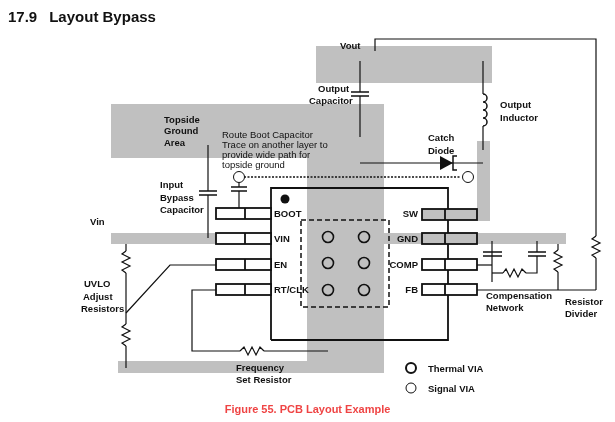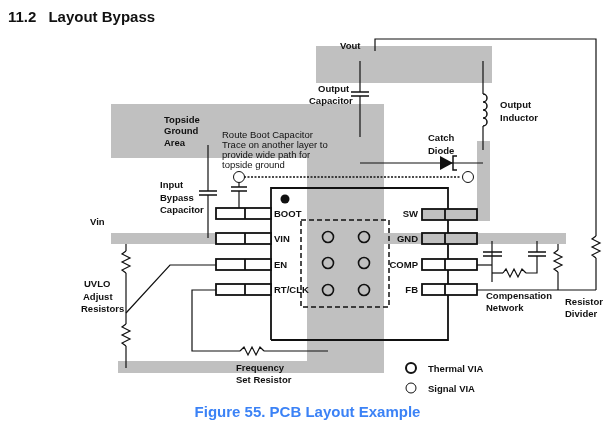--- a/index.html
+++ b/index.html
@@ -4,27 +4,27 @@
   <style>
     html, body { margin: 0; padding: 0; background: #ffffff; }
     body { width: 615px; height: 422px; position: relative; overflow: hidden; font-family: "Liberation Sans", sans-serif; }
     .section-title { position: absolute; left: 8px; top: 8px; font-size: 15px; font-weight: bold; color: #111; }
     .section-title .num { margin-right: 12px; }
     svg#pcb { position: absolute; left: 0; top: 0; }
     svg text { font-family: "Liberation Sans", sans-serif; fill: #111; }
     .lbl { font-size: 9.5px; font-weight: bold; }
     .note { font-size: 9.5px; font-weight: normal; }
     .pin { font-size: 9.5px; font-weight: bold; }
-    .caption { position: absolute; left: 0; width: 615px; top: 403px; text-align: center; font-size: 15px; font-weight: bold; color: #3b82f6; }
+    .caption { position: absolute; left: 0; width: 615px; top: 403px; text-align: center; font-size: 11px; font-weight: bold; color: #ef4444; }
   </style>
 </head>
 <body>
 
 <div class="section-title">
-  <span class="num">11.2</span><span>Layout Bypass</span>
+  <span class="num">17.9</span><span>Layout Bypass</span>
 </div>
 
 <svg id="pcb" width="615" height="422" viewBox="0 0 615 422">
 
   <g fill="#c0c0c0">
     <rect x="316" y="46" width="176" height="37"></rect>
     <rect x="111" y="104" width="273" height="54"></rect>
     <rect x="307" y="158" width="77" height="212"></rect>
     <rect x="477" y="141" width="13" height="80"></rect>
     <rect x="111" y="233" width="158" height="11"></rect>

